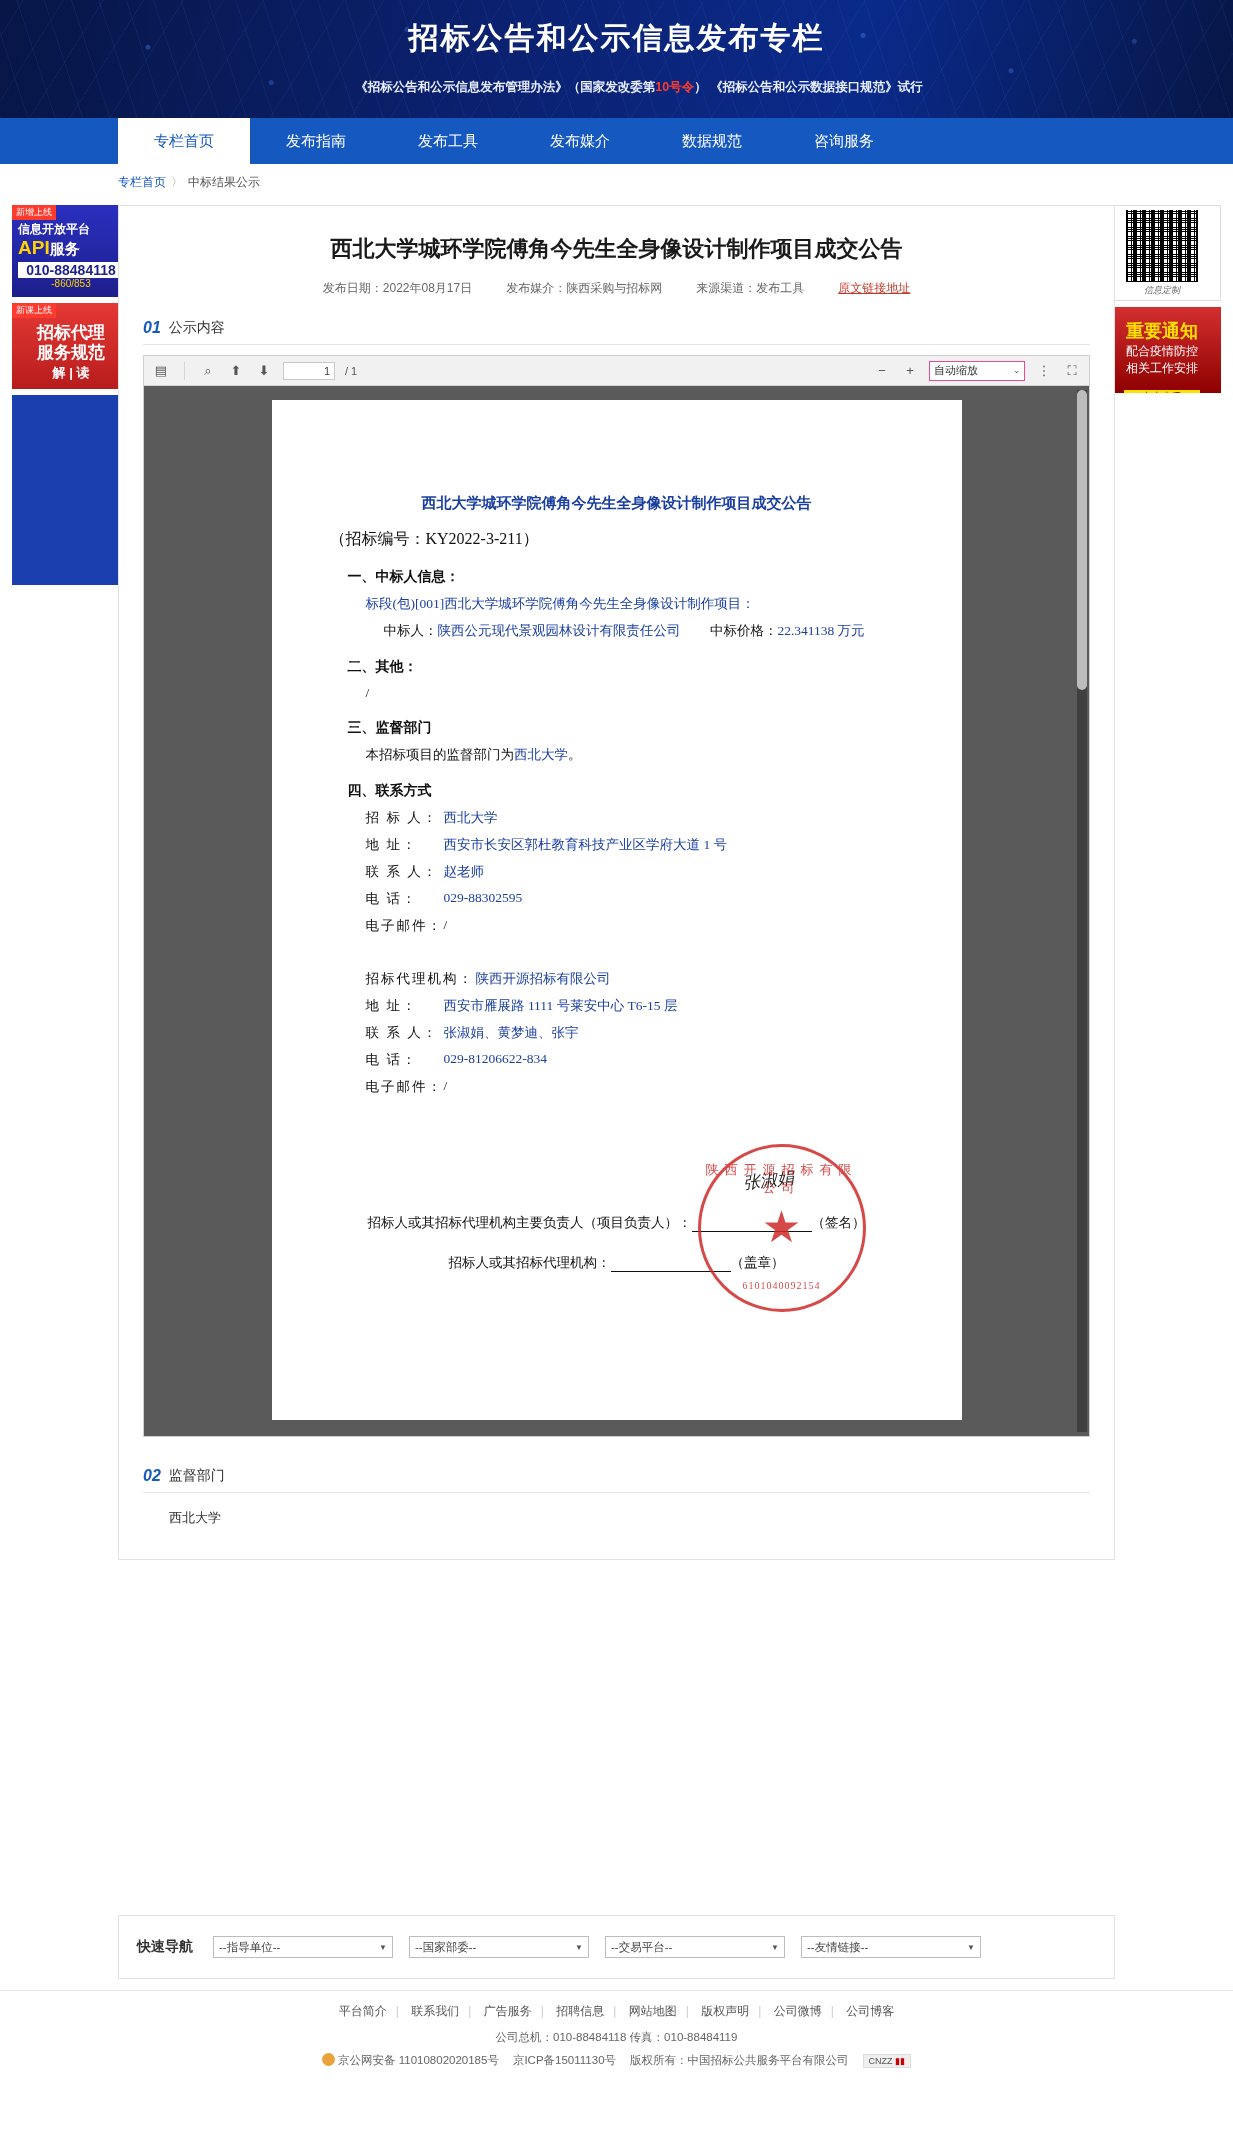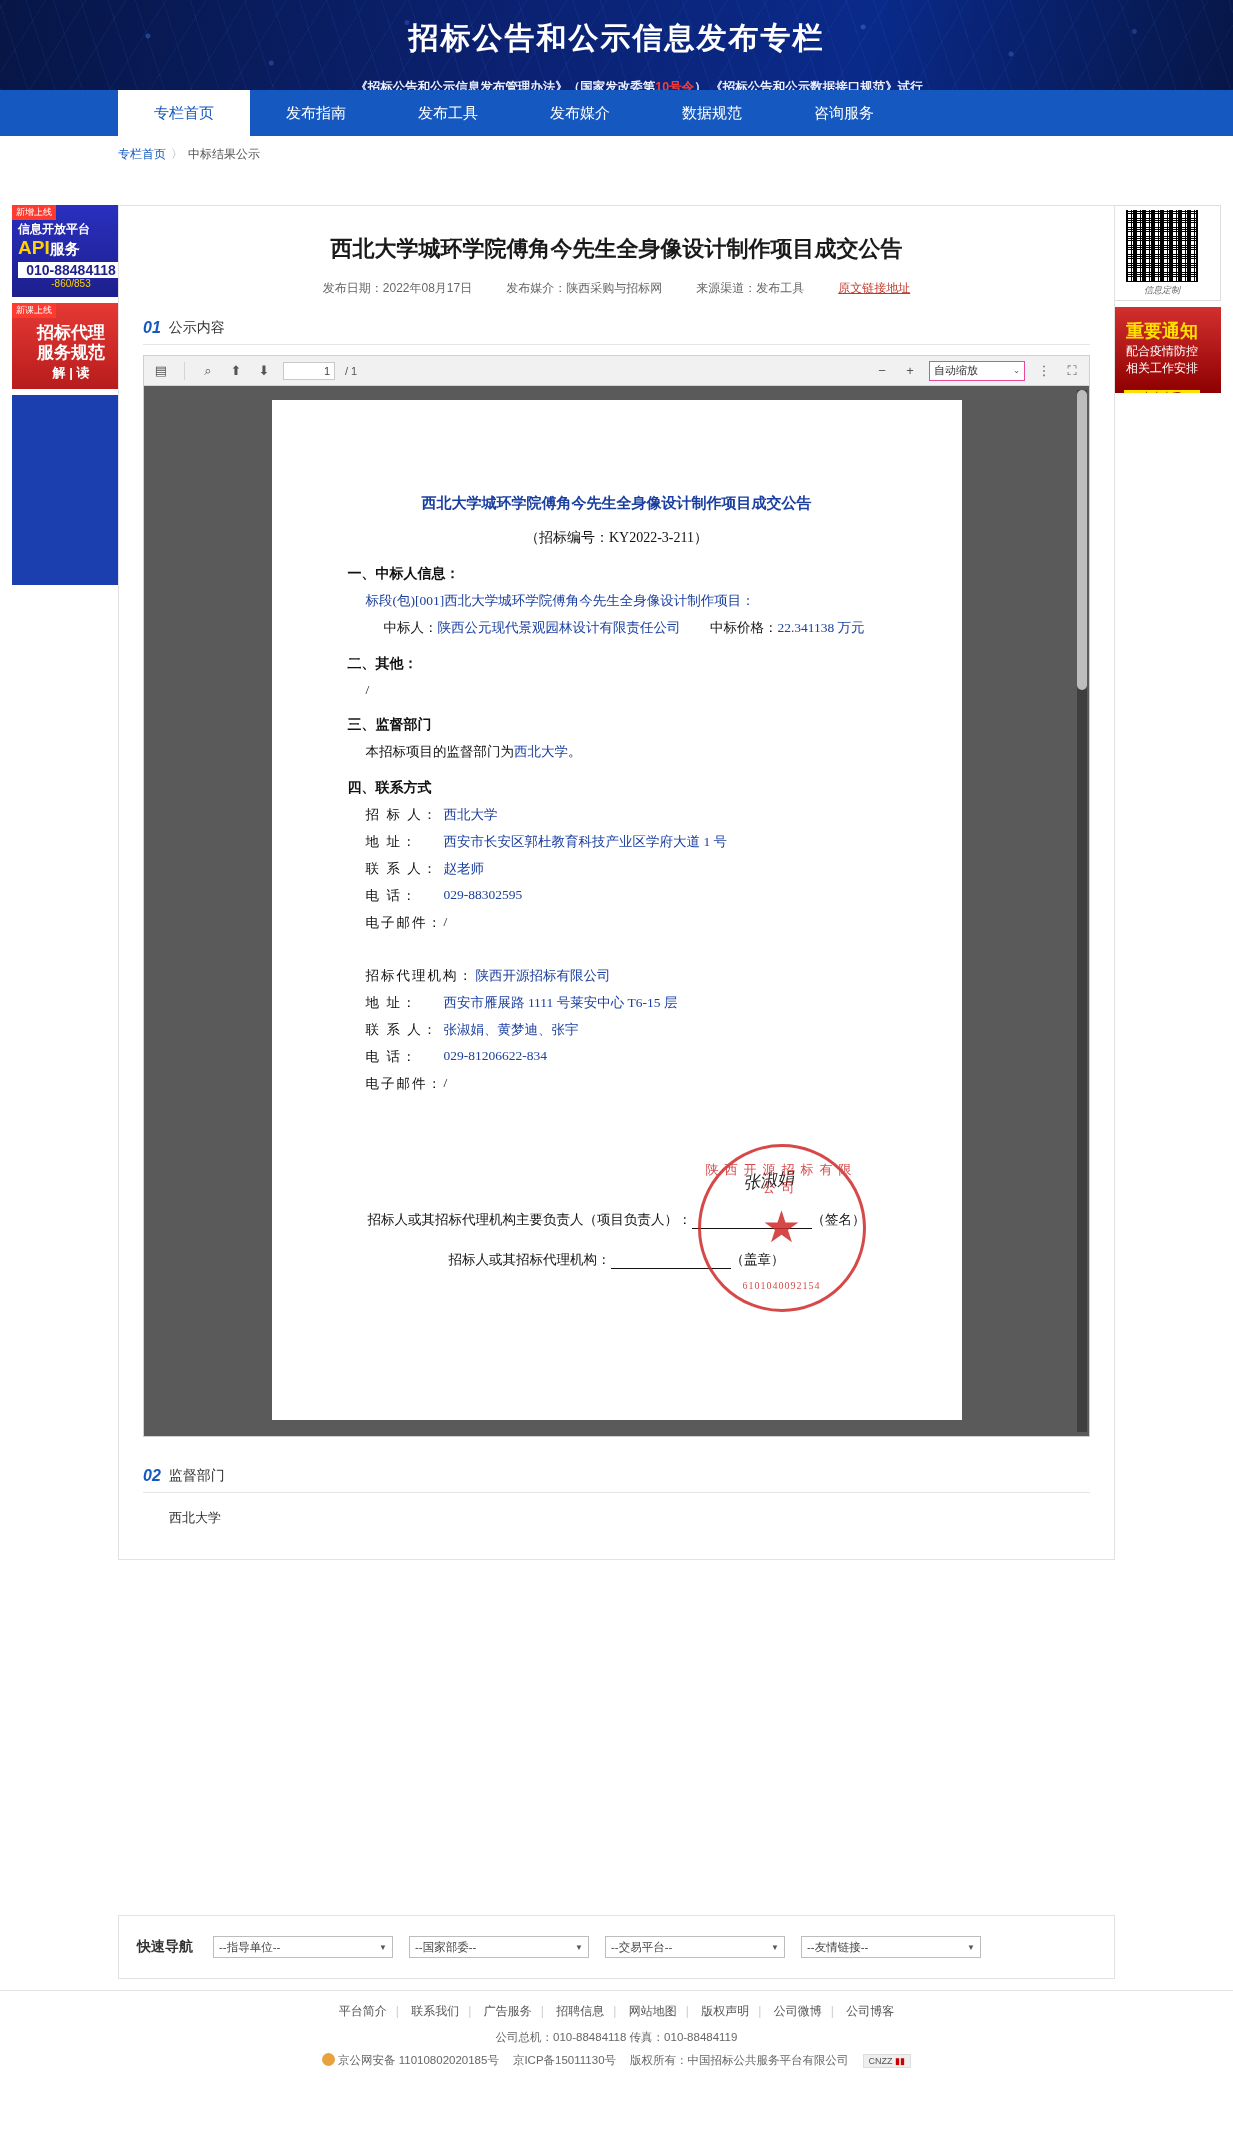--- a/index.html
+++ b/index.html
@@ -10,21 +10,21 @@
     background: #ffffff;
     font-family: "Liberation Sans", sans-serif;
     font-size: 13px;
     color: #333;
     overflow: hidden;
     position: relative;
   }
 
   
   .banner {
-    height: 90px;
+    height: 118px;
     background: #0a1f6b;
     background-image:
       radial-gradient(circle at 12% 40%, rgba(60,110,220,0.45) 0 2px, transparent 3px),
       radial-gradient(circle at 22% 70%, rgba(60,110,220,0.40) 0 2px, transparent 3px),
       radial-gradient(circle at 33% 25%, rgba(60,110,220,0.35) 0 2px, transparent 3px),
       radial-gradient(circle at 70% 30%, rgba(70,130,240,0.40) 0 2px, transparent 3px),
       radial-gradient(circle at 82% 60%, rgba(70,130,240,0.35) 0 2px, transparent 3px),
       radial-gradient(circle at 92% 35%, rgba(70,130,240,0.30) 0 2px, transparent 3px),
       linear-gradient(100deg,#071646 0%,#0b2170 40%,#0a2a8a 70%,#071646 100%);
     position: relative;
@@ -199,21 +199,21 @@
   .pdf-page {
     background:#fff; width: 690px; margin: 0 auto; height: 1020px;
     padding: 60px 58px; font-family:"Liberation Serif", serif; color:#111;
     position:relative;
   }
   .pdf-scroll {
     position:absolute; right:2px; top:4px; width:10px; bottom:4px; background:#3f3f3f;
   }
   .pdf-scroll .thumb { position:absolute; top:0; left:0; width:10px; height:300px; background:#bdbdbd; border-radius:5px;}
   .pdf-h1 { text-align:center; color:#1a3fa0; font-size:15px; font-weight:bold; margin-top:34px;}
-  .pdf-h2 { text-align:center; font-size:14px; margin-top:16px;}
+  .pdf-h2 { text-align:left; font-size:16px; margin-top:16px;}
   .pdf-b { font-weight:bold; font-size:14px; margin-top:18px;}
   .pdf-p { font-size:13.5px; margin-top:9px; color:#1a3fa0;}
   .pdf-p.black { color:#111; }
   .ind1 { margin-left: 18px; }
   .ind2 { margin-left: 36px; }
   .kv { display:flex; margin-top:9px; margin-left:36px; font-size:13.5px;}
   .kv .k { width:78px; color:#111; letter-spacing:2px;}
   .kv .v { color:#1a3fa0; }
   .kv .v.black { color:#111; }
   .inline-blue { color:#1a3fa0; }

